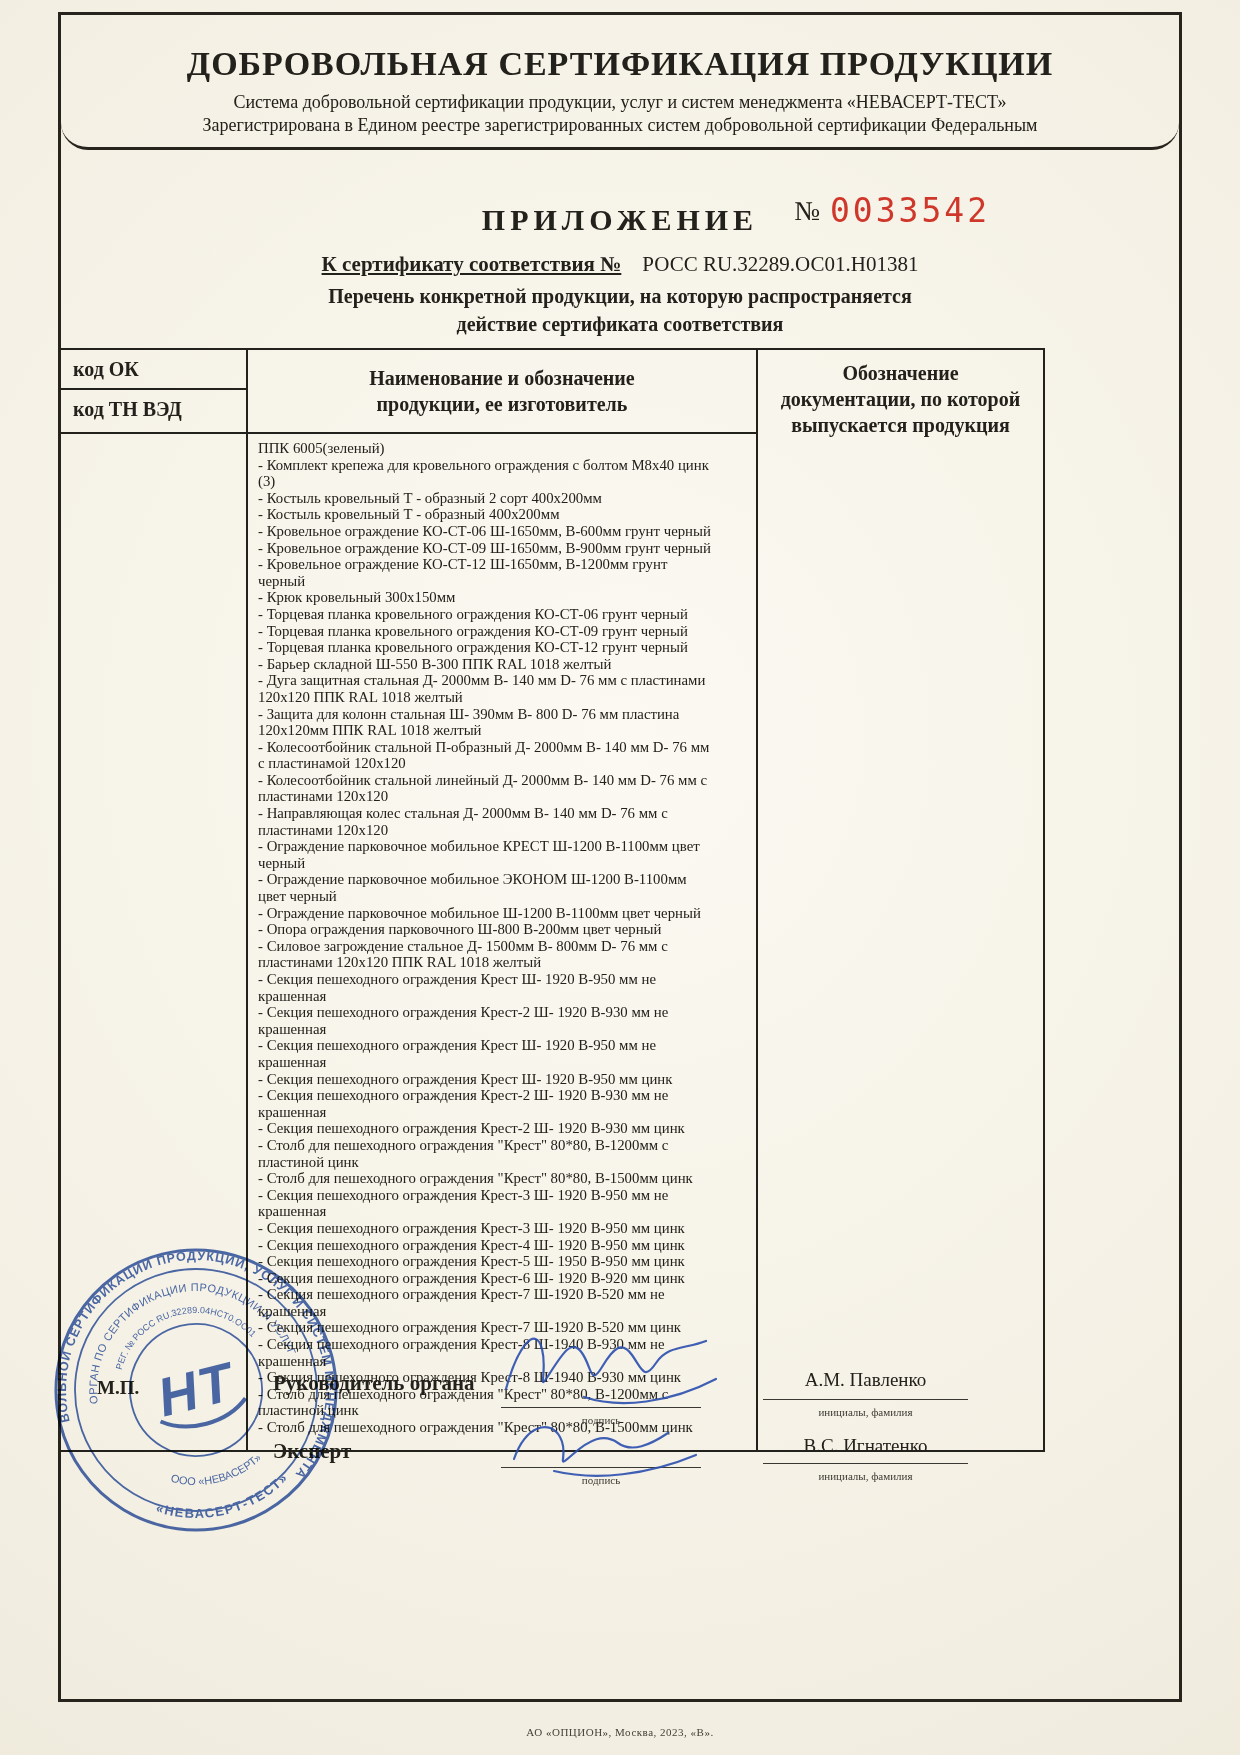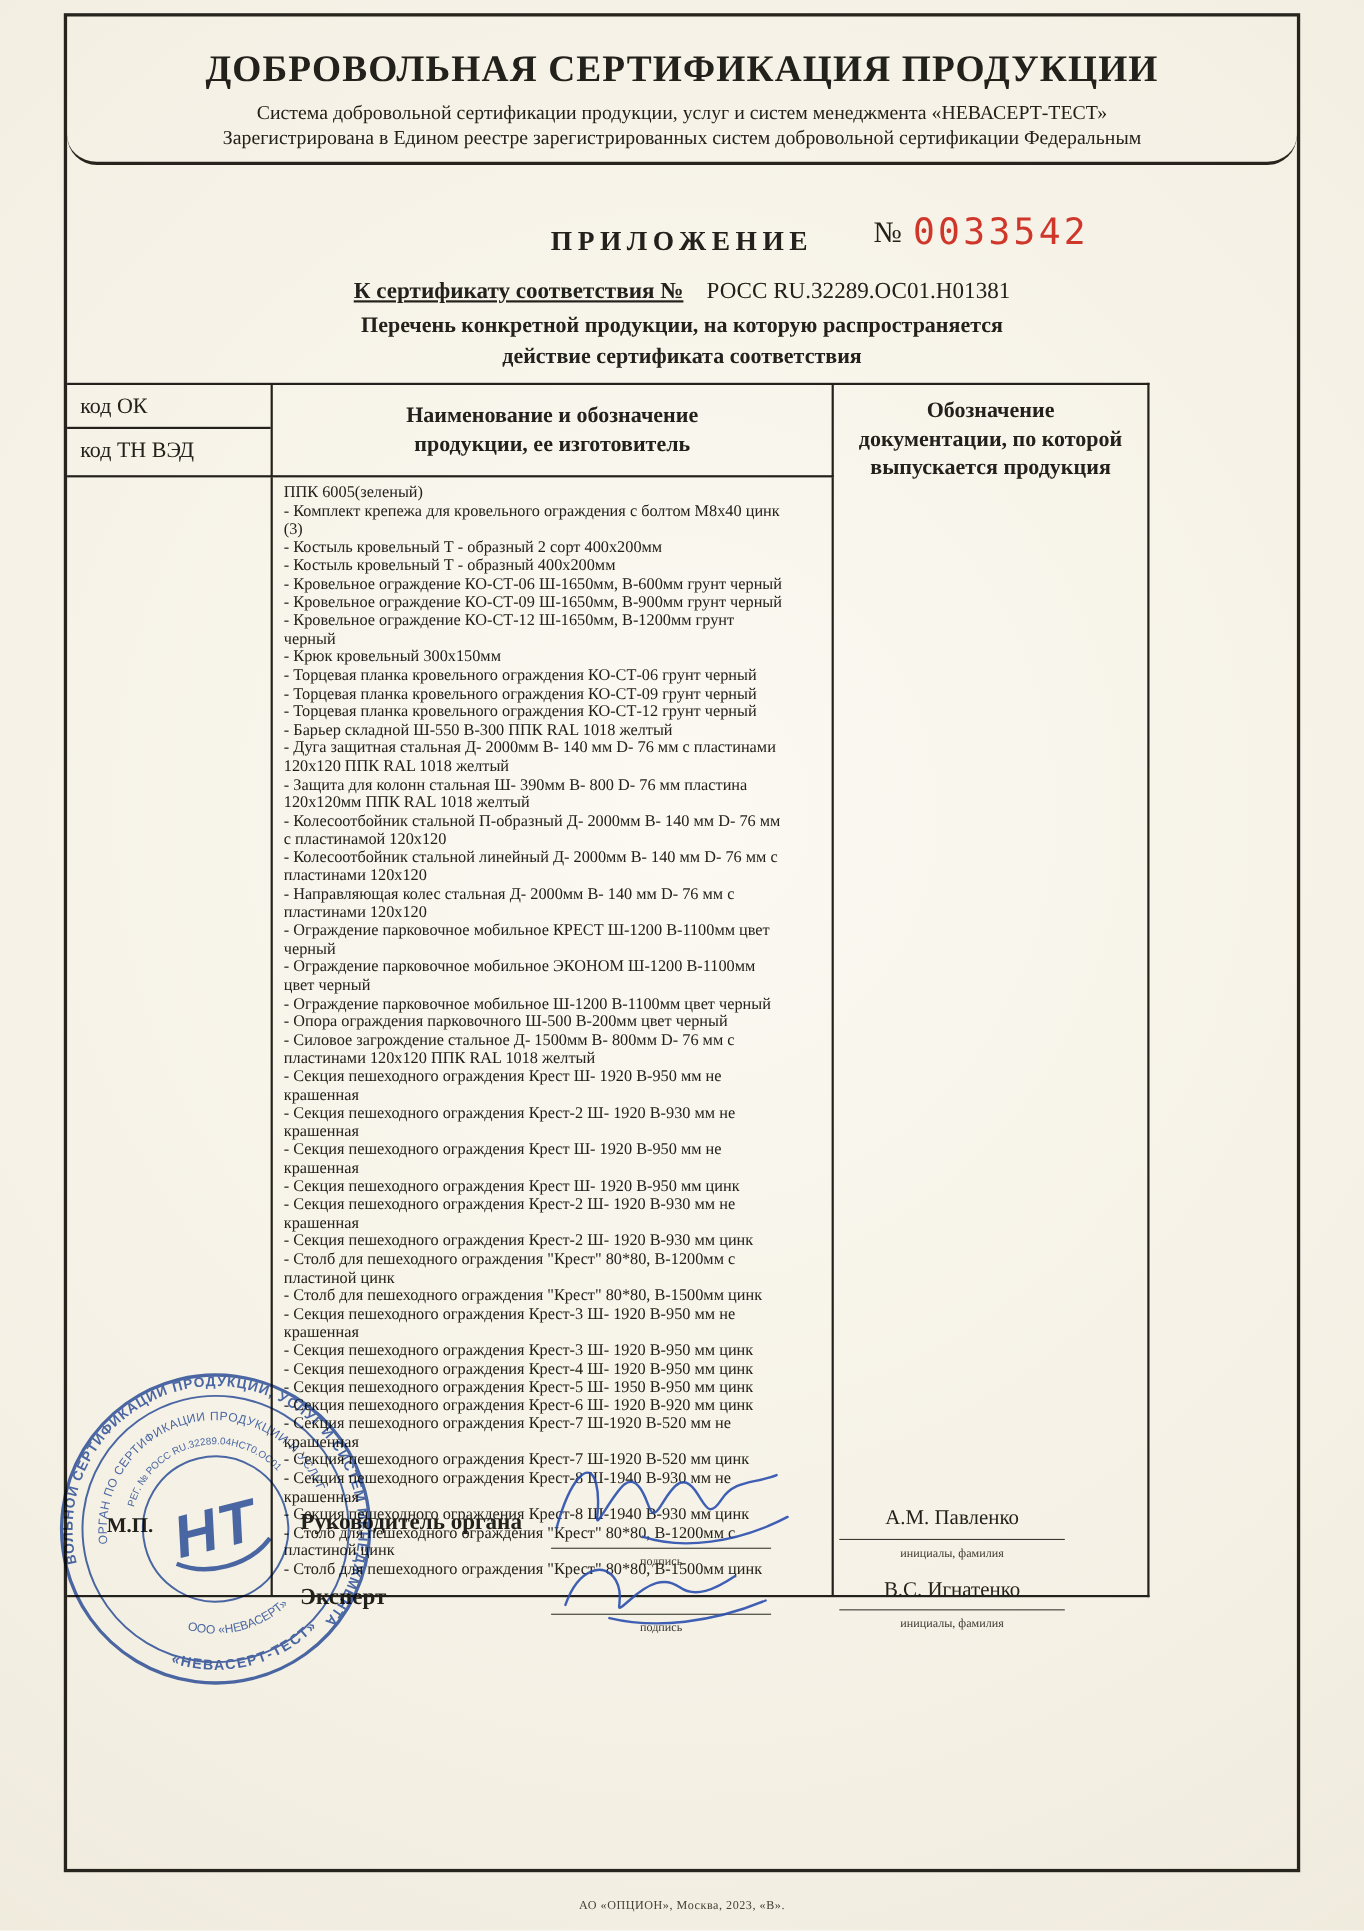--- a/index.html
+++ b/index.html
@@ -14,31 +14,31 @@
   }
   .frame{position:absolute;left:58px;top:12px;width:1124px;height:1690px;
     border:3px solid #26241d;box-sizing:border-box;}
   .header{padding:30px 26px 10px;border-bottom:3px solid #26241d;text-align:center;border-radius:27px;}
   .header-title{font-size:34px;font-weight:bold;letter-spacing:1px;margin-bottom:8px;}
   .header-line{font-size:18px;line-height:23px;}
   .doc-number{position:absolute;top:176px;right:189px;white-space:nowrap;}
   .num-label{font-size:27px;}
   .num-value{font-family:"DejaVu Sans Mono",monospace;font-size:33px;color:var(--number-red);
     letter-spacing:3px;margin-left:10px;vertical-align:-2px;}
-  .appendix-title{text-align:center;margin-top:52px;font-size:25px;font-weight:bold;letter-spacing:5px;line-height:36px;}
+  .appendix-title{text-align:center;margin-top:52px;font-size:30px;font-weight:bold;letter-spacing:5px;line-height:36px;}
   .cert-line{text-align:center;margin-top:12px;font-size:21px;line-height:28px;}
   .cert-label{font-weight:bold;text-decoration:underline;}
   .cert-value{margin-left:21px;}
   .subtitle{text-align:center;font-size:20px;font-weight:bold;line-height:28px;}
   .subtitle.first{margin-top:4px;}
   .ptable{margin-top:10px;width:982px;display:grid;grid-template-columns:187px 510px 285px;
     grid-template-rows:84px auto;
     border-top:2px solid var(--ink);border-right:2px solid var(--ink);border-bottom:2px solid var(--ink);}
   .c1h{border-right:2px solid var(--ink);border-bottom:2px solid var(--ink);}
-  .code-cell{font-weight:normal;font-size:20px;padding:8px 0 0 12px;height:40px;box-sizing:border-box;}
+  .code-cell{font-weight:bold;font-size:20px;padding:8px 0 0 12px;height:40px;box-sizing:border-box;}
   .code-cell.top{border-bottom:2px solid var(--ink);}
   .c2h{border-right:2px solid var(--ink);border-bottom:2px solid var(--ink);
     display:flex;align-items:center;justify-content:center;text-align:center;
     font-weight:bold;font-size:20px;line-height:26px;white-space:pre-line;}
   .c3h{text-align:center;font-weight:bold;font-size:20px;line-height:26px;white-space:pre-line;
     padding-top:10px;overflow:visible;}
   .c1b{border-right:2px solid var(--ink);}
   .c2b{border-right:2px solid var(--ink);padding:6px 38px 14px 10px;font-size:14.8px;line-height:16.6px;}
   .product-line{min-height:16.6px;}
   .mp{position:absolute;left:36px;top:1362px;font-size:19px;font-weight:bold;}
@@ -109,21 +109,21 @@
         <div class="product-line">- Торцевая планка кровельного ограждения КО-СТ-12 грунт черный</div>
         <div class="product-line">- Барьер складной Ш-550 В-300 ППК RAL 1018 желтый</div>
         <div class="product-line">- Дуга защитная стальная Д- 2000мм В- 140 мм D- 76 мм с пластинами 120х120 ППК RAL 1018 желтый</div>
         <div class="product-line">- Защита для колонн стальная Ш- 390мм В- 800 D- 76 мм пластина 120х120мм ППК RAL 1018 желтый</div>
         <div class="product-line">- Колесоотбойник стальной П-образный Д- 2000мм В- 140 мм D- 76 мм с пластинамой 120х120</div>
         <div class="product-line">- Колесоотбойник стальной линейный Д- 2000мм В- 140 мм D- 76 мм с пластинами 120х120</div>
         <div class="product-line">- Направляющая колес стальная Д- 2000мм В- 140 мм D- 76 мм с пластинами 120х120</div>
         <div class="product-line">- Ограждение парковочное мобильное КРЕСТ Ш-1200 В-1100мм цвет черный</div>
         <div class="product-line">- Ограждение парковочное мобильное ЭКОНОМ Ш-1200 В-1100мм цвет черный</div>
         <div class="product-line">- Ограждение парковочное мобильное Ш-1200 В-1100мм цвет черный</div>
-        <div class="product-line">- Опора ограждения парковочного Ш-500 В-200мм цвет черный</div>
+        <div class="product-line">- Опора ограждения парковочного Ш-800 В-200мм цвет черный</div>
         <div class="product-line">- Силовое загрождение стальное Д- 1500мм В- 800мм D- 76 мм с пластинами 120х120 ППК RAL 1018 желтый</div>
         <div class="product-line">- Секция пешеходного ограждения Крест Ш- 1920 В-950 мм не крашенная</div>
         <div class="product-line">- Секция пешеходного ограждения Крест-2 Ш- 1920 В-930 мм не крашенная</div>
         <div class="product-line">- Секция пешеходного ограждения Крест Ш- 1920 В-950 мм не крашенная</div>
         <div class="product-line">- Секция пешеходного ограждения Крест Ш- 1920 В-950 мм цинк</div>
         <div class="product-line">- Секция пешеходного ограждения Крест-2 Ш- 1920 В-930 мм не крашенная</div>
         <div class="product-line">- Секция пешеходного ограждения Крест-2 Ш- 1920 В-930 мм цинк</div>
         <div class="product-line">- Столб для пешеходного ограждения "Крест" 80*80, В-1200мм с пластиной цинк</div>
         <div class="product-line">- Столб для пешеходного ограждения "Крест" 80*80, В-1500мм цинк</div>
         <div class="product-line">- Секция пешеходного ограждения Крест-3 Ш- 1920 В-950 мм не крашенная</div>

